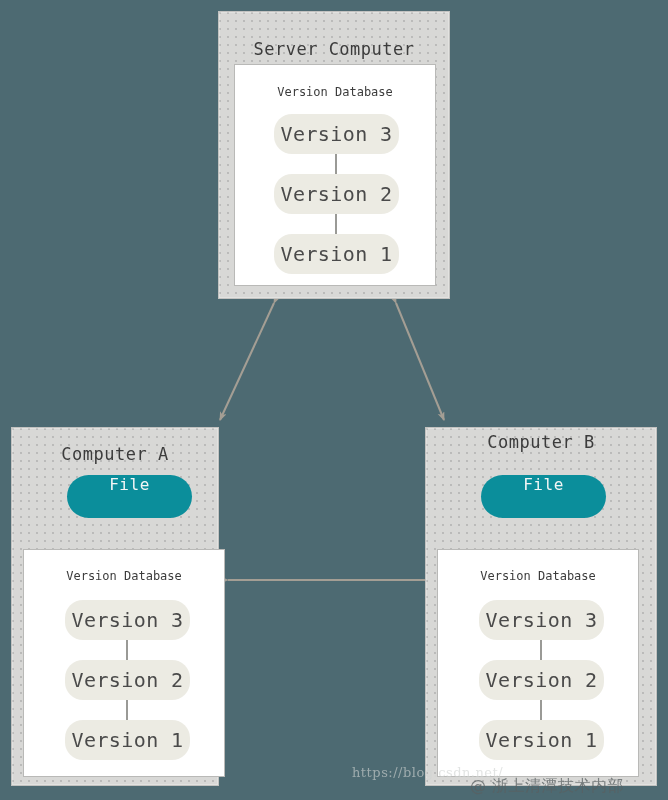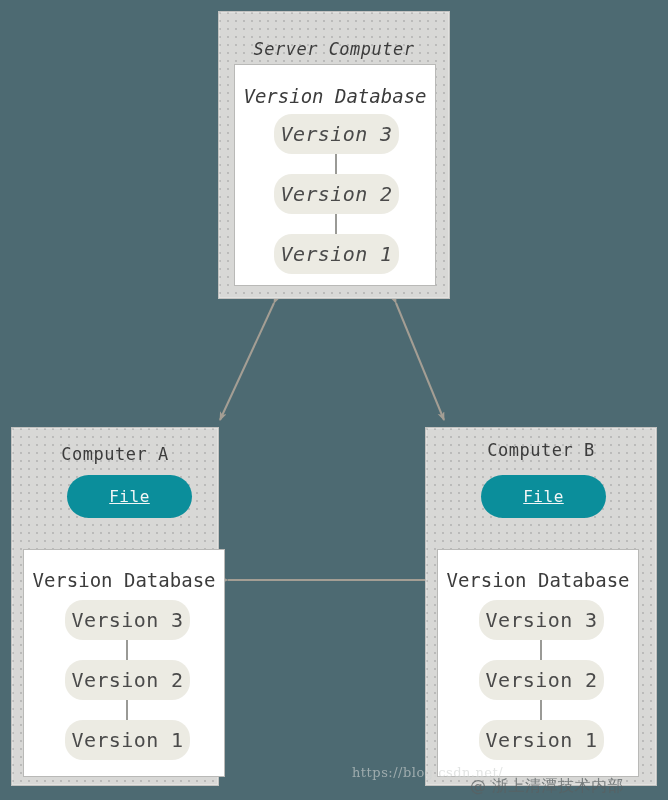--- a/index.html
+++ b/index.html
@@ -41,39 +41,38 @@
   }
 
   
   .file-pill {
     position: absolute;
     background: #0b8e9b;
     border-radius: 22px;
     color: #f2f6f6;
     font-size: 16px;
     display: flex;
-    align-items: center;
+    align-items: flex-start;
     justify-content: center;
     letter-spacing: 0.5px;
-    text-decoration: underline;
   }
 
   
   .vdb {
     position: absolute;
     background: #ffffff;
     border: 1px solid #b9b9b7;
     box-sizing: border-box;
   }
   .vdb-title {
     position: absolute;
     left: 0; right: 0;
     text-align: center;
     color: #3c3c3c;
-    font-size: 19px;
+    font-size: 12px;
     white-space: nowrap;
   }
   .vpill {
     position: absolute;
     background: #ecebe3;
     border-radius: 18px;
     color: #4a4a4a;
     font-size: 20px;
     display: flex;
     align-items: center;
@@ -136,21 +135,21 @@
 
     <line x1="396" y1="303" x2="444" y2="420" stroke="#a49e94" stroke-width="2" marker-start="url(#ah)" marker-end="url(#ah2)"></line>
 
     <line x1="228" y1="580" x2="438" y2="580" stroke="#a49e94" stroke-width="2" marker-start="url(#ah)" marker-end="url(#ah2)"></line>
 
     <line x1="127" y1="549" x2="127" y2="516" stroke="#a49e94" stroke-width="2" marker-end="url(#ah2)"></line>
 
     <line x1="541" y1="549" x2="541" y2="516" stroke="#a49e94" stroke-width="2" marker-end="url(#ah2)"></line>
   </svg>
 
-  <div class="machine" style="left:218px; top:11px; width:232px; height:288px;font-style:italic;">
+  <div class="machine" style="left:218px; top:11px; width:232px; height:288px;">
     <div class="machine-title" style="top:27px;">Server Computer</div>
 
     <div class="vdb" style="left:15px; top:52px; width:202px; height:222px;">
       <div class="vdb-title" style="top:20px;">Version Database</div>
 
       <div class="vlink" style="left:100px; top:150px; height:0px;"></div>
     </div>
 
     <div class="vpill" style="left:55px; top:102px; width:125px; height:40px;">
       <span>Version 3</span>
@@ -187,21 +186,21 @@
       <span>Version 2</span>
     </div>
     <div class="vlink" style="left:114px; top:272px; height:20px;"></div>
 
     <div class="vpill" style="left:53px; top:292px; width:125px; height:40px;">
       <span>Version 1</span>
     </div>
   </div>
 
   <div class="machine" style="left:425px; top:427px; width:232px; height:359px;">
-    <div class="machine-title" style="top:12px;text-align:center;">Computer B</div>
+    <div class="machine-title" style="top:4px;text-align:center;">Computer B</div>
 
     <div class="file-pill" style="left:55px; top:47px; width:125px; height:43px;">
       <span>File</span>
     </div>
 
     <div class="vdb" style="left:11px; top:121px; width:202px; height:228px;">
       <div class="vdb-title" style="top:19px;">Version Database</div>
     </div>
 
     <div class="vpill" style="left:53px; top:172px; width:125px; height:40px;">

